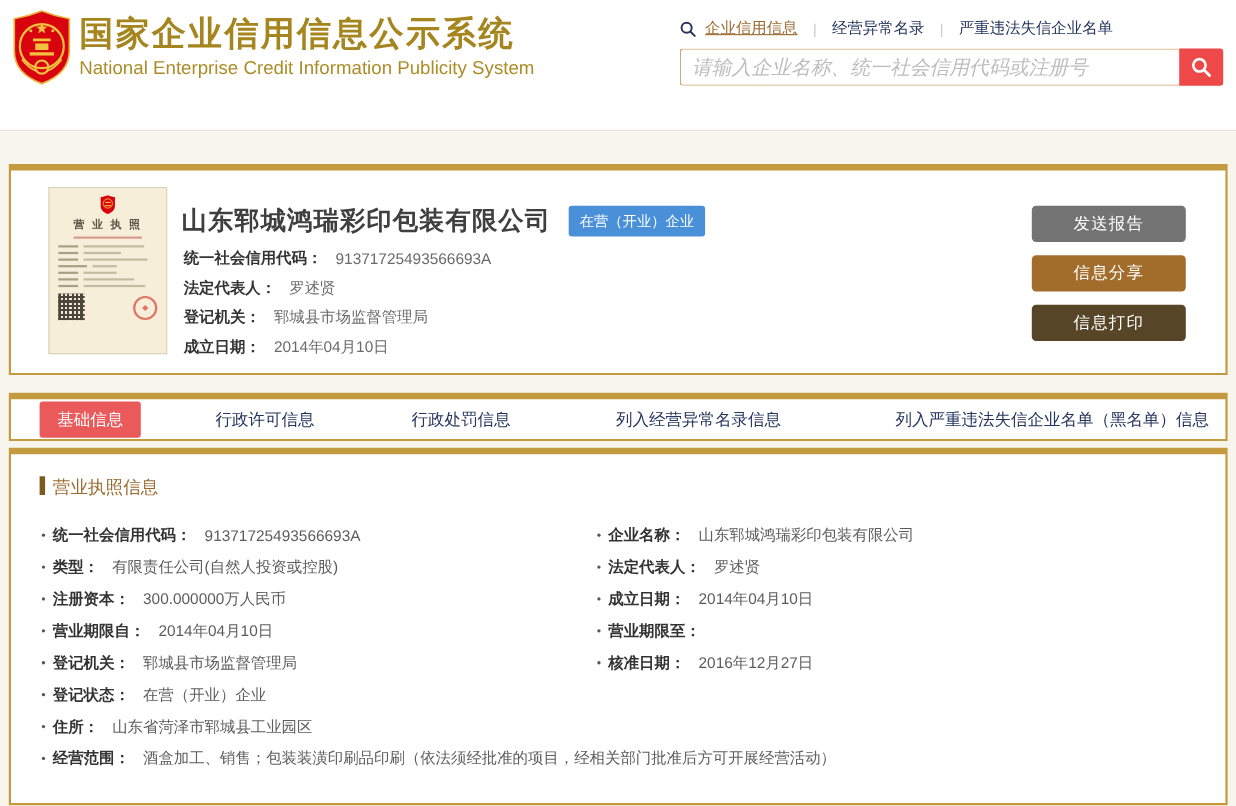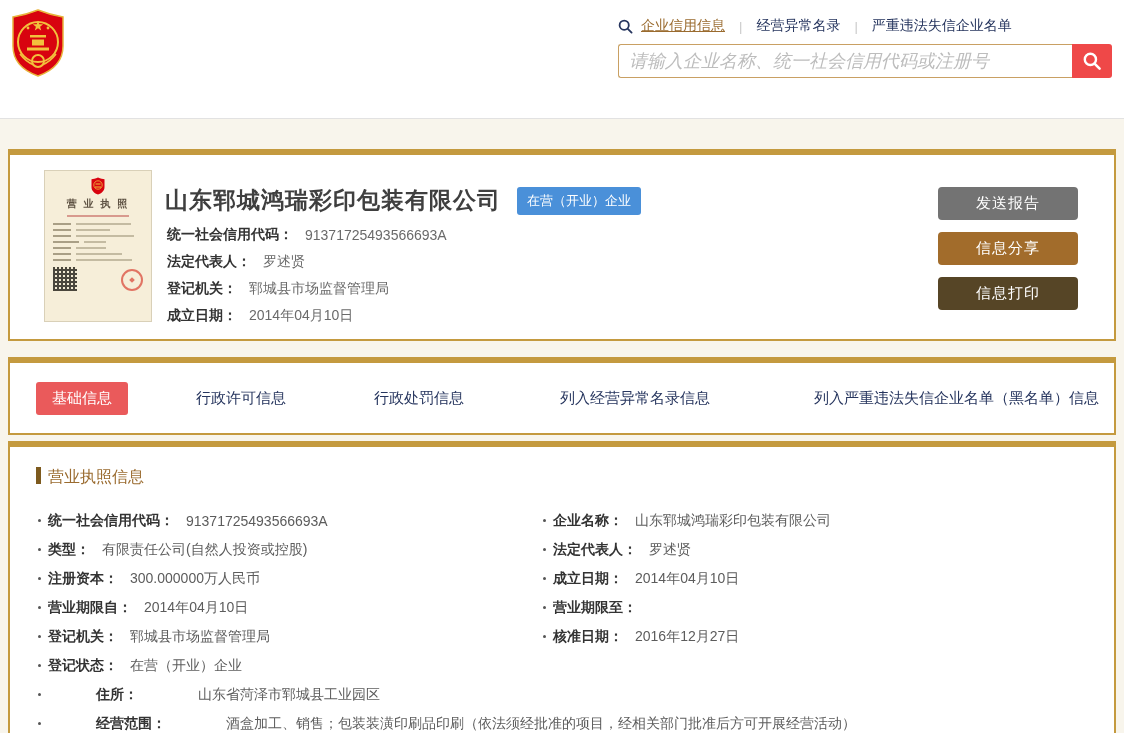--- a/index.html
+++ b/index.html
@@ -60,41 +60,41 @@
   .cfield .cvalue { color:#6a6a6a; }
 
   .card-buttons { position:absolute; right:36px; top:32px; display:flex; flex-direction:column; gap:12px; }
   .abtn { width:140px; height:33px; border:none; border-radius:4px; color:#fff;
           font-size:15px; cursor:pointer; font-family:inherit; letter-spacing:1px; }
   .abtn.light { background:#737373; }
   .abtn.medium { background:#a26c2b; }
   .abtn.dark { background:#564526; }
 
   
-  .card2 { margin-top:16px; height:78px; display:flex; align-items:center; }
+  .card2 { margin-top:16px; height:44px; display:flex; align-items:center; }
   .tab { font-size:15px; color:#26355e; cursor:pointer; white-space:nowrap; }
   .tab.active { background:#ea5a5b; color:#fff; padding:7px 16px; border-radius:3px; margin-left:26px; }
   .tab-sep { width:1px; height:22px; background:#cfcfcf; }
   .t-pad { padding:0 44px; }
   .t-pad-wide { padding:0 52px; }
 
   
   .card3 { margin-top:6px; height:325px; }
   .section-head { margin:20px 0 18px 26px; display:flex; align-items:flex-start; }
   .section-bar { width:5px; height:17px; background:#7d5a1e; margin-right:7px; }
   .section-title { font-size:16px; color:#9a6b2f; }
 
   .fields-grid { margin:16px 0 0 28px; display:grid; grid-template-columns:505px 1fr; }
   .field { height:29px; display:flex; align-items:center; font-size:14px; white-space:nowrap; }
   .dot { width:3px; height:3px; border-radius:50%; background:#555; margin-right:7px; flex:none; }
   .flabel { font-weight:bold; color:#333; margin-right:12px; }
   .fvalue { color:#5c5c5c; }
   .col-l { grid-column:1; }
   .col-r { grid-column:2; }
-  .span2 { grid-column:1 / 3;gap:48px; }
+  .span2 { grid-column:1 / 3; }
 </style>
 </head>
 <body>
 
 <div class="header">
   <span class="logo">
     <svg width="56" height="72" viewBox="0 0 56 70">
       <path d="M28 2 C38 6 47 8 53 9 L53 38 C53 54 42 63 28 68 C14 63 3 54 3 38 L3 9 C9 8 18 6 28 2 Z" fill="#d8030f" stroke="#e8b33a" stroke-width="1.5"></path>
       <circle cx="28" cy="34" r="20" fill="none" stroke="#f2c13d" stroke-width="2"></circle>
       <polygon points="28,12.5 29.3,16.2 33.2,16.3 30.1,18.7 31.2,22.4 28,20.2 24.8,22.4 25.9,18.7 22.8,16.3 26.7,16.2" fill="#f2c13d"></polygon>
@@ -102,20 +102,24 @@
       <circle cx="38" cy="20" r="1.4" fill="#f2c13d"></circle>
       <rect x="20" y="27" width="16" height="2.5" fill="#f2c13d"></rect>
       <rect x="22" y="31.5" width="12" height="6" fill="#f2c13d"></rect>
       <rect x="17" y="39.5" width="22" height="3" fill="#f2c13d"></rect>
       <circle cx="28" cy="53" r="6" fill="none" stroke="#f2c13d" stroke-width="2"></circle>
       <path d="M10 46 Q16 54 24 57" fill="none" stroke="#f2c13d" stroke-width="1.6"></path>
       <path d="M46 46 Q40 54 32 57" fill="none" stroke="#f2c13d" stroke-width="1.6"></path>
     </svg>
   </span>
 
+  <div class="title-block">
+    <div class="site-title">国家企业信用信息公示系统</div>
+    <div class="site-subtitle">National Enterprise Credit Information Publicity System</div>
+  </div>
 
   <div class="search-block">
     <div class="search-cats">
       <span class="cat-search-icon">
         <svg width="15" height="15" viewBox="0 0 15 15">
           <circle cx="6.2" cy="6.2" r="4.6" fill="none" stroke="#26355e" stroke-width="1.8"></circle>
           <line x1="9.8" y1="9.8" x2="13.6" y2="13.6" stroke="#26355e" stroke-width="1.8" stroke-linecap="round"></line>
         </svg>
       </span>
       <span class="cat active">企业信用信息</span>

